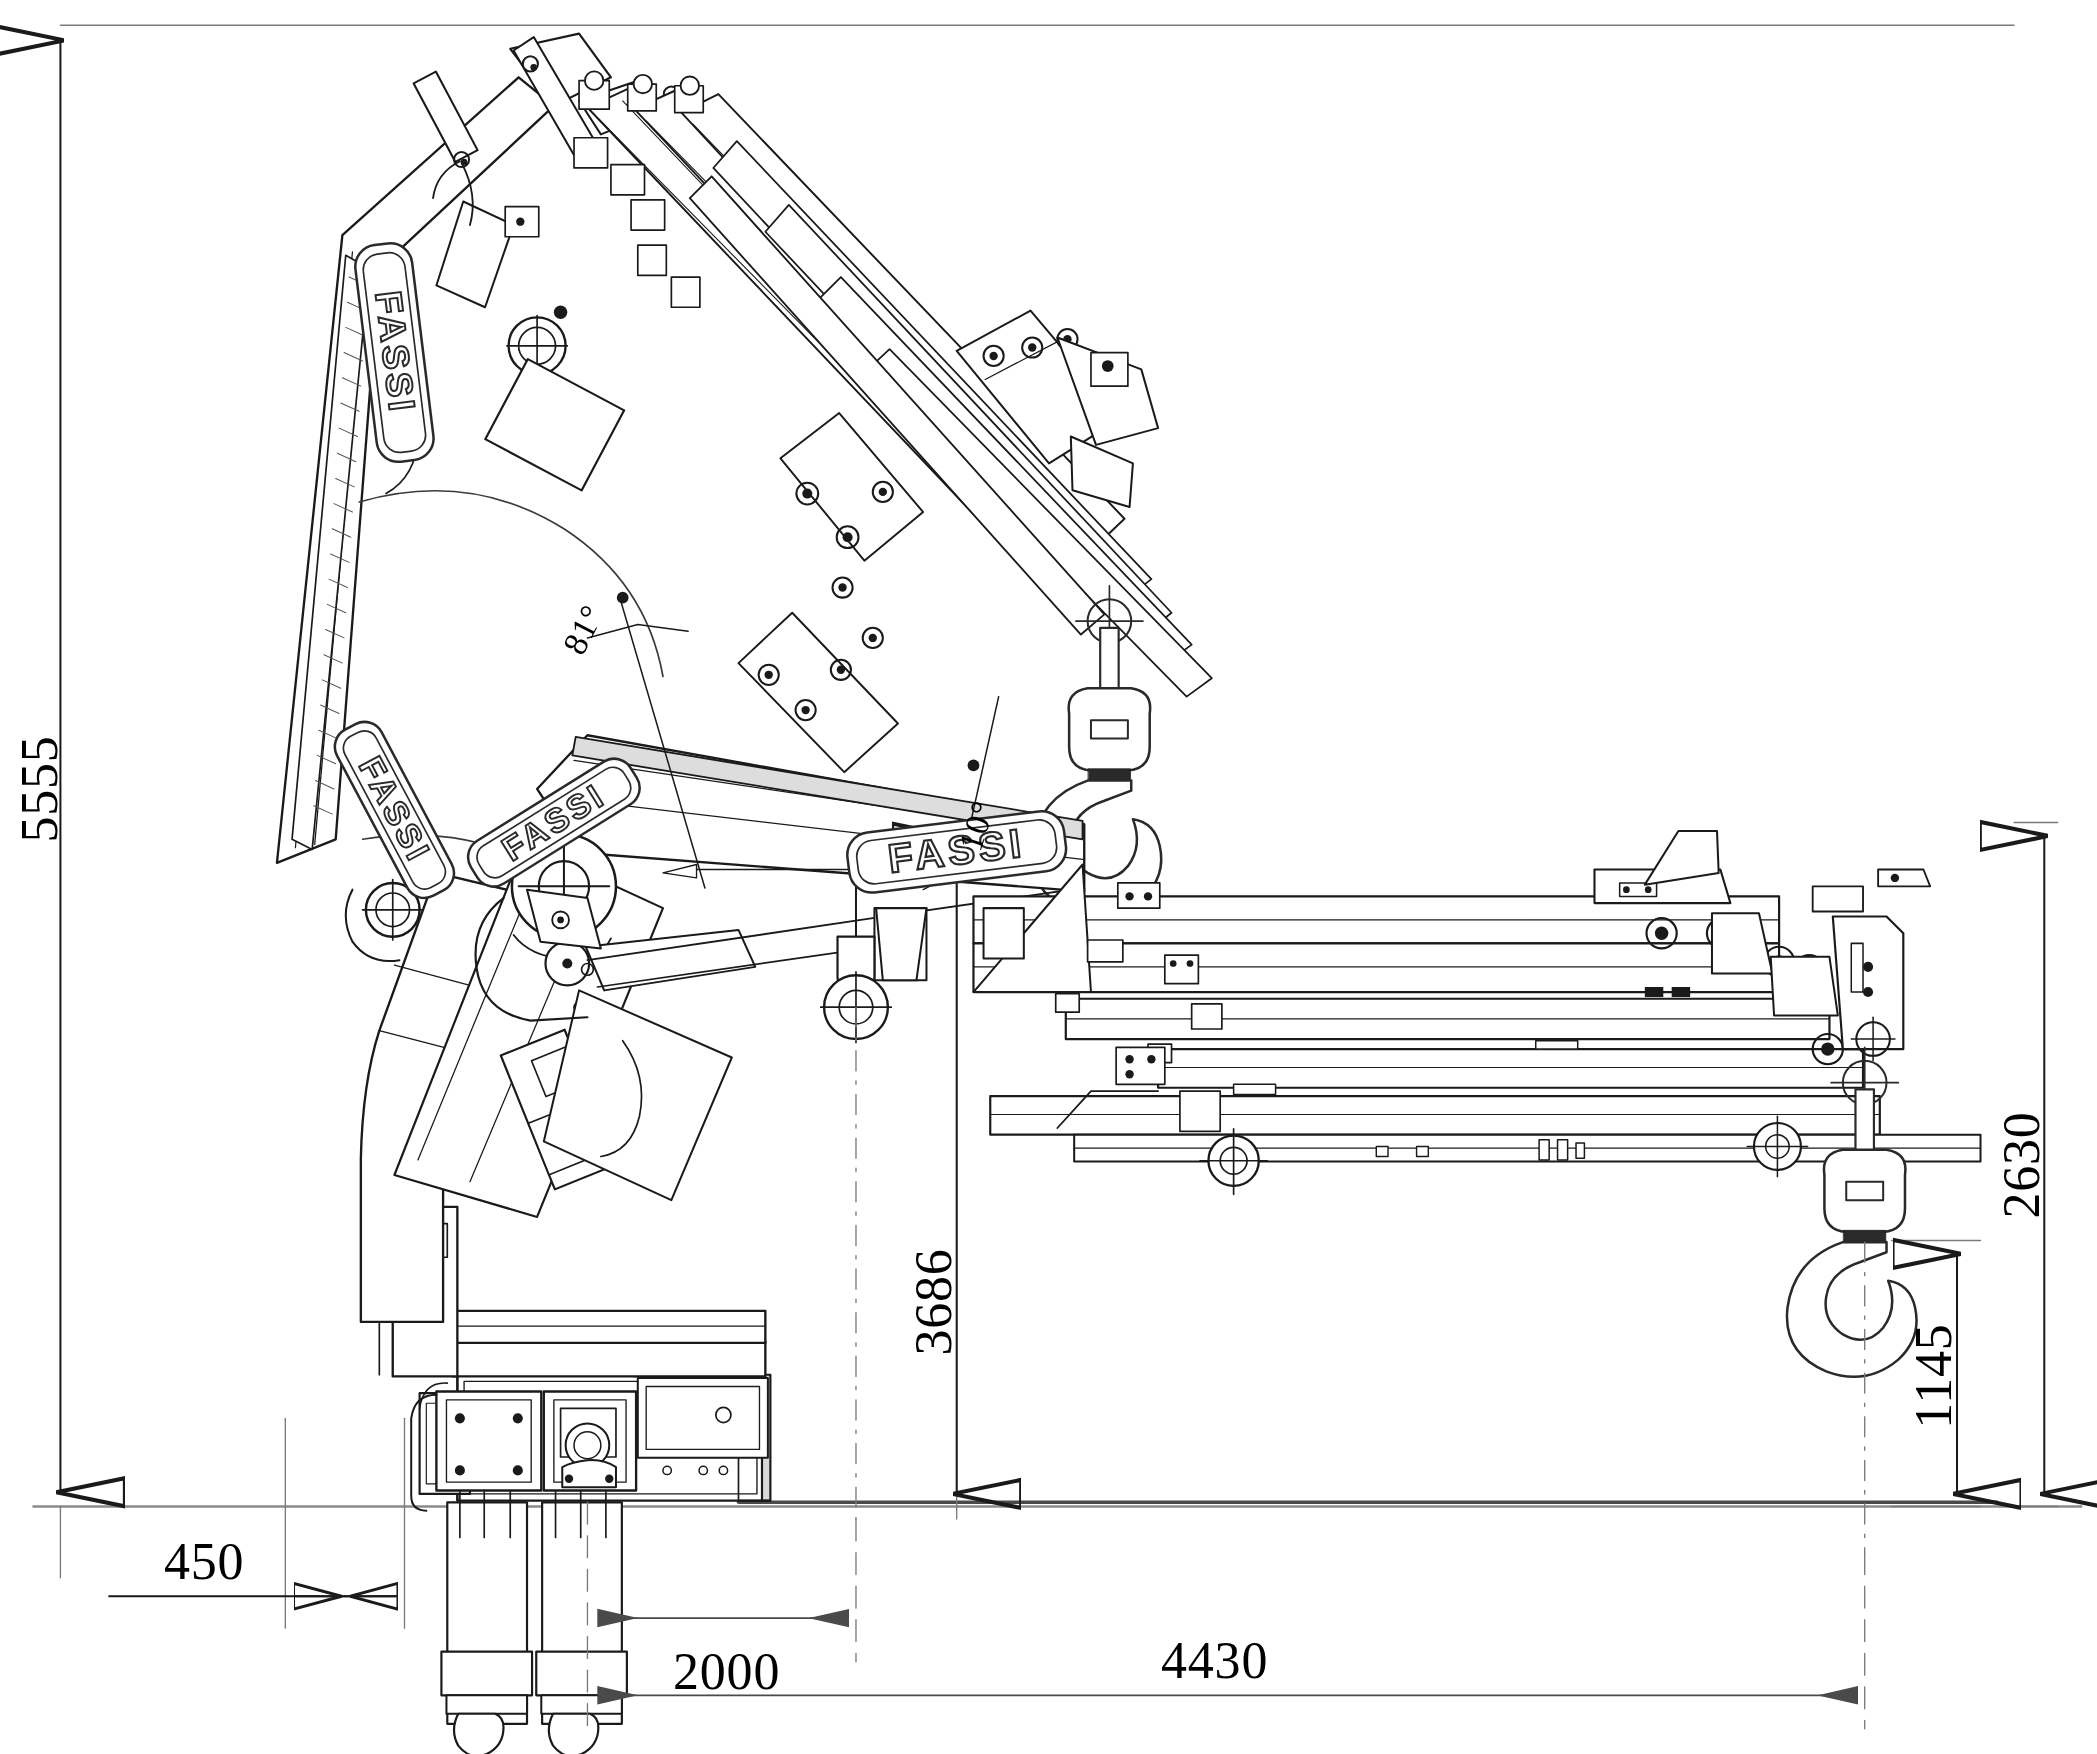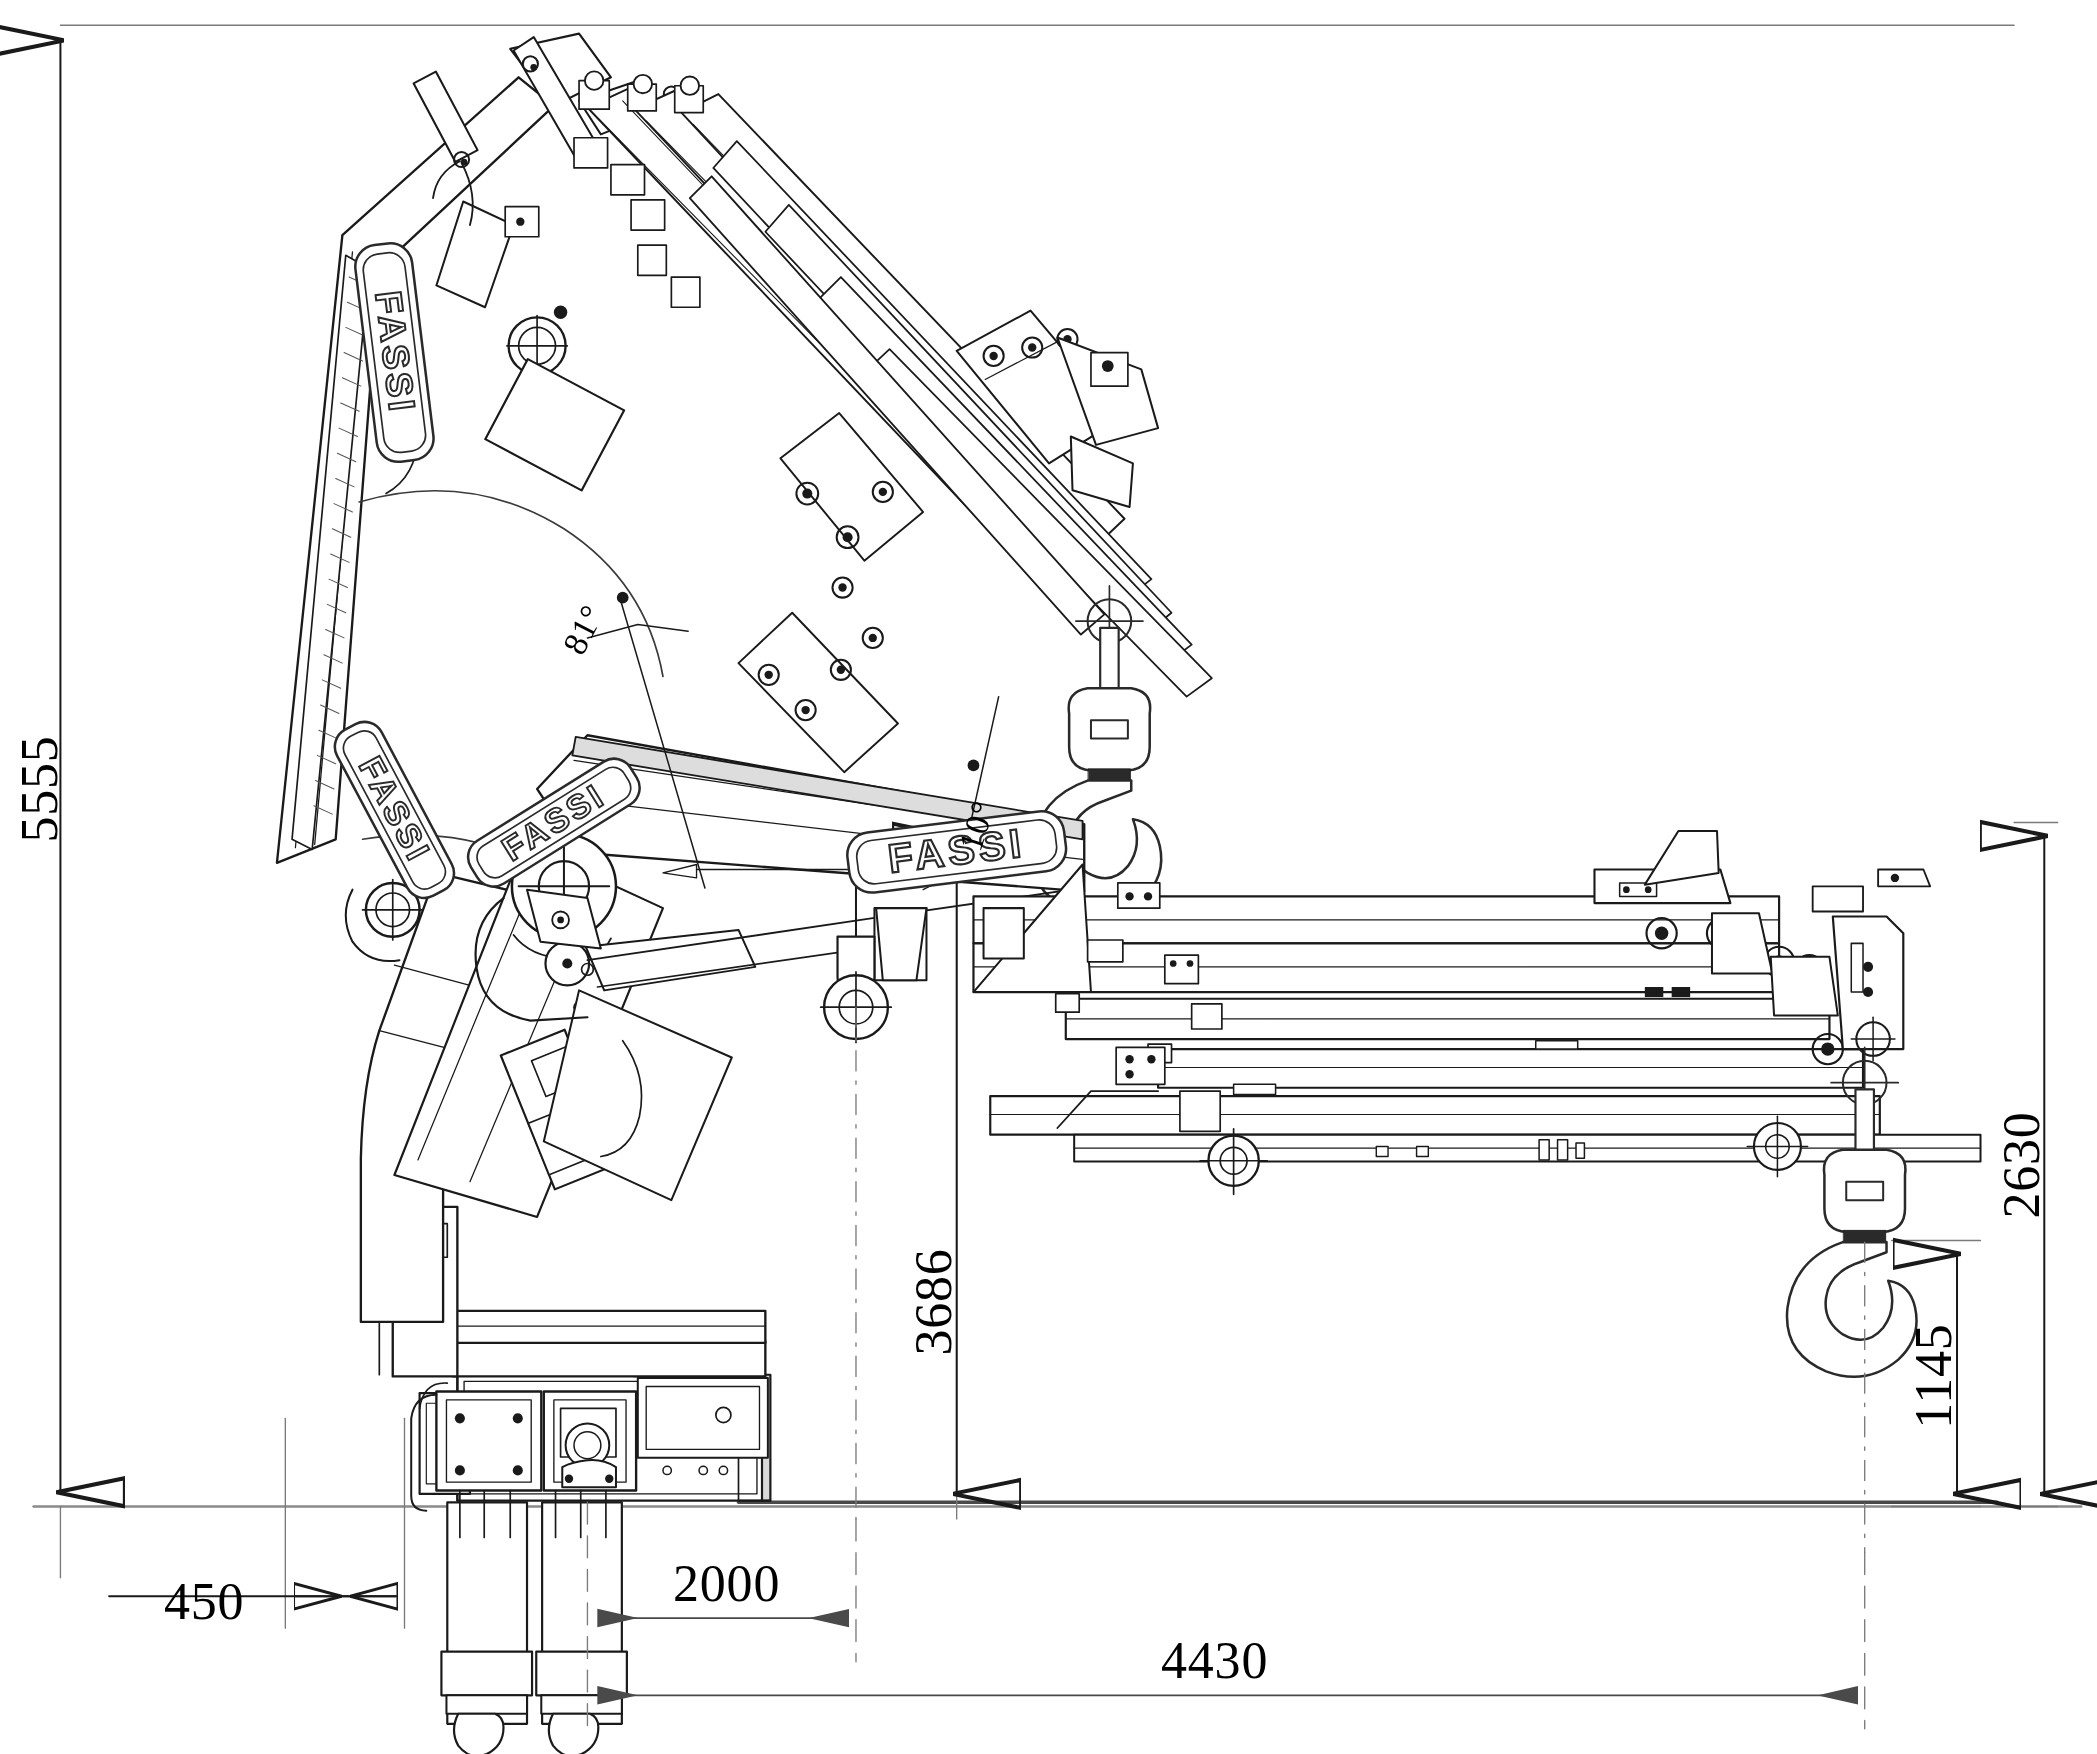--- a/index.html
+++ b/index.html
@@ -495,23 +495,23 @@
 </svg>
 
 <div class="dimtext dim-v" style="left:39px;top:789px;transform:rotate(-90deg) translate(-50%,-50%);">5555</div>
 
 <div class="dimtext dim-v" style="left:2021px;top:1165px;transform:rotate(-90deg) translate(-50%,-50%);">2630</div>
 
 <div class="dimtext dim-v" style="left:933px;top:1302px;transform:rotate(-90deg) translate(-50%,-50%);">3686</div>
 
 <div class="dimtext dim-v" style="left:1933px;top:1376px;transform:rotate(-90deg) translate(-50%,-50%);">1145</div>
 
-<div class="dimtext dim-h" style="left:164px;top:1572px;">450</div>
-
-<div class="dimtext dim-h" style="left:673px;top:1554px;">2000</div>
+<div class="dimtext dim-h" style="left:164px;top:1532px;">450</div>
+
+<div class="dimtext dim-h" style="left:673px;top:1642px;">2000</div>
 
 <div class="dimtext dim-h" style="left:1161px;top:1631px;">4430</div>
 
 <div class="dimtext ang" style="left:587px;top:597px;transform:rotate(-63deg) translate(-50%,-50%);">81°</div>
 
 <div class="dimtext ang" style="left:978px;top:789px;transform:rotate(-72deg) translate(-50%,-50%);">10°</div>
 
 </div>
 
 

